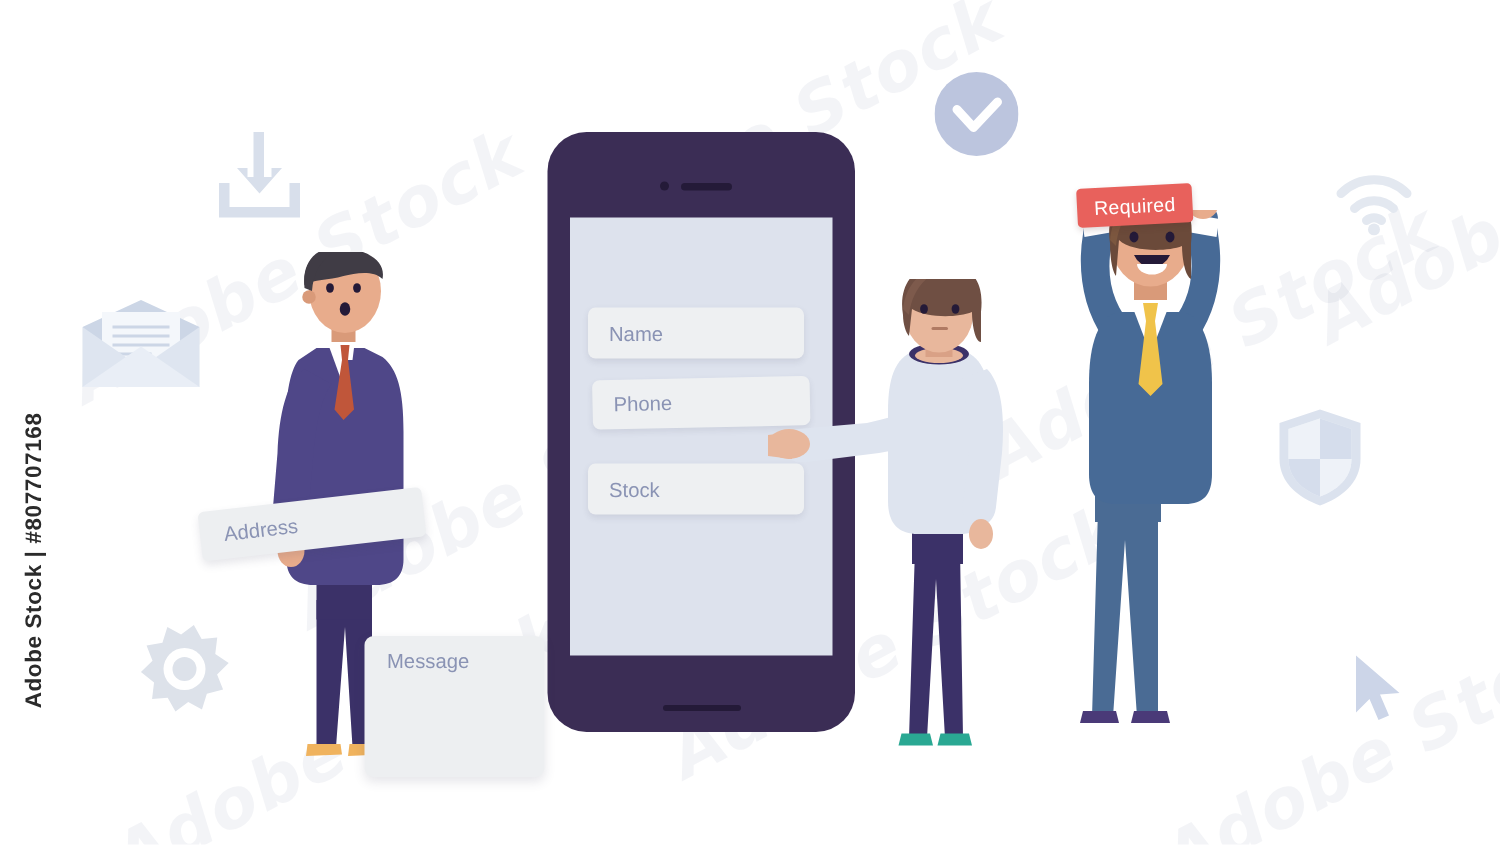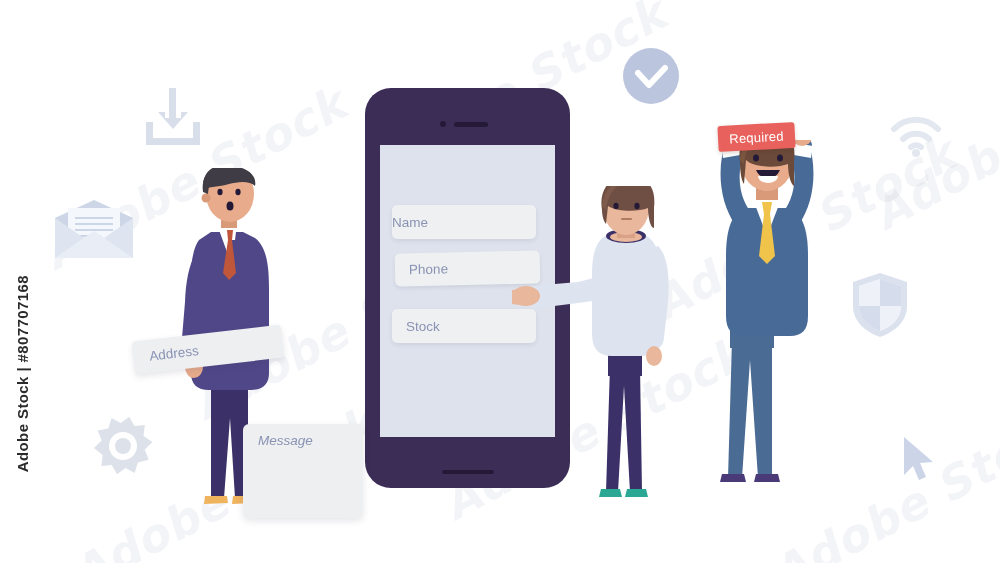--- a/index.html
+++ b/index.html
@@ -50,41 +50,40 @@
   #form-header-label{
     color:#ffffff;font-size:17px;font-weight:bold;letter-spacing:.6px;
   }
   .field{
     background:#eef0f2;border-radius:5px;
     display:flex;align-items:center;
     box-shadow:0 2px 4px rgba(60,60,90,.10);
   }
   .field-label{color:#8a93b4;font-size:13.5px;}
   #field-name{left:392px;top:205px;width:144px;height:34px;}
-  #field-name .field-label{}
+  #field-name .field-label{margin-left:14px;}
   #field-phone{left:395px;top:252px;width:145px;height:33px;transform:rotate(-1.2deg);}
   #field-phone .field-label{margin-left:14px;}
   #field-email{left:392px;top:309px;width:144px;height:34px;}
   #field-email .field-label{margin-left:14px;}
 
   
   #card-address{
     left:133px;top:333px;width:150px;height:33px;
     background:#edeff1;border-radius:4px;transform:rotate(-6.5deg);
     box-shadow:0 3px 6px rgba(60,60,90,.13);
     display:flex;align-items:center;
   }
   #card-address .field-label{margin-left:16px;}
 
   
   #card-message{
     left:243px;top:424px;width:120px;height:94px;
     background:#edeff1;border-radius:6px;
     box-shadow:0 3px 7px rgba(60,60,90,.13);
-    font-style:italic;
   }
   #card-message .field-label{position:absolute;left:15px;top:9px;}
 
   
   #sign-required{
     left:718px;top:124px;width:77px;height:26px;background:#e8615c;
     border-radius:3px;transform:rotate(-3deg);
     display:flex;align-items:center;justify-content:center;
     box-shadow:0 2px 4px rgba(80,40,40,.18);
   }

